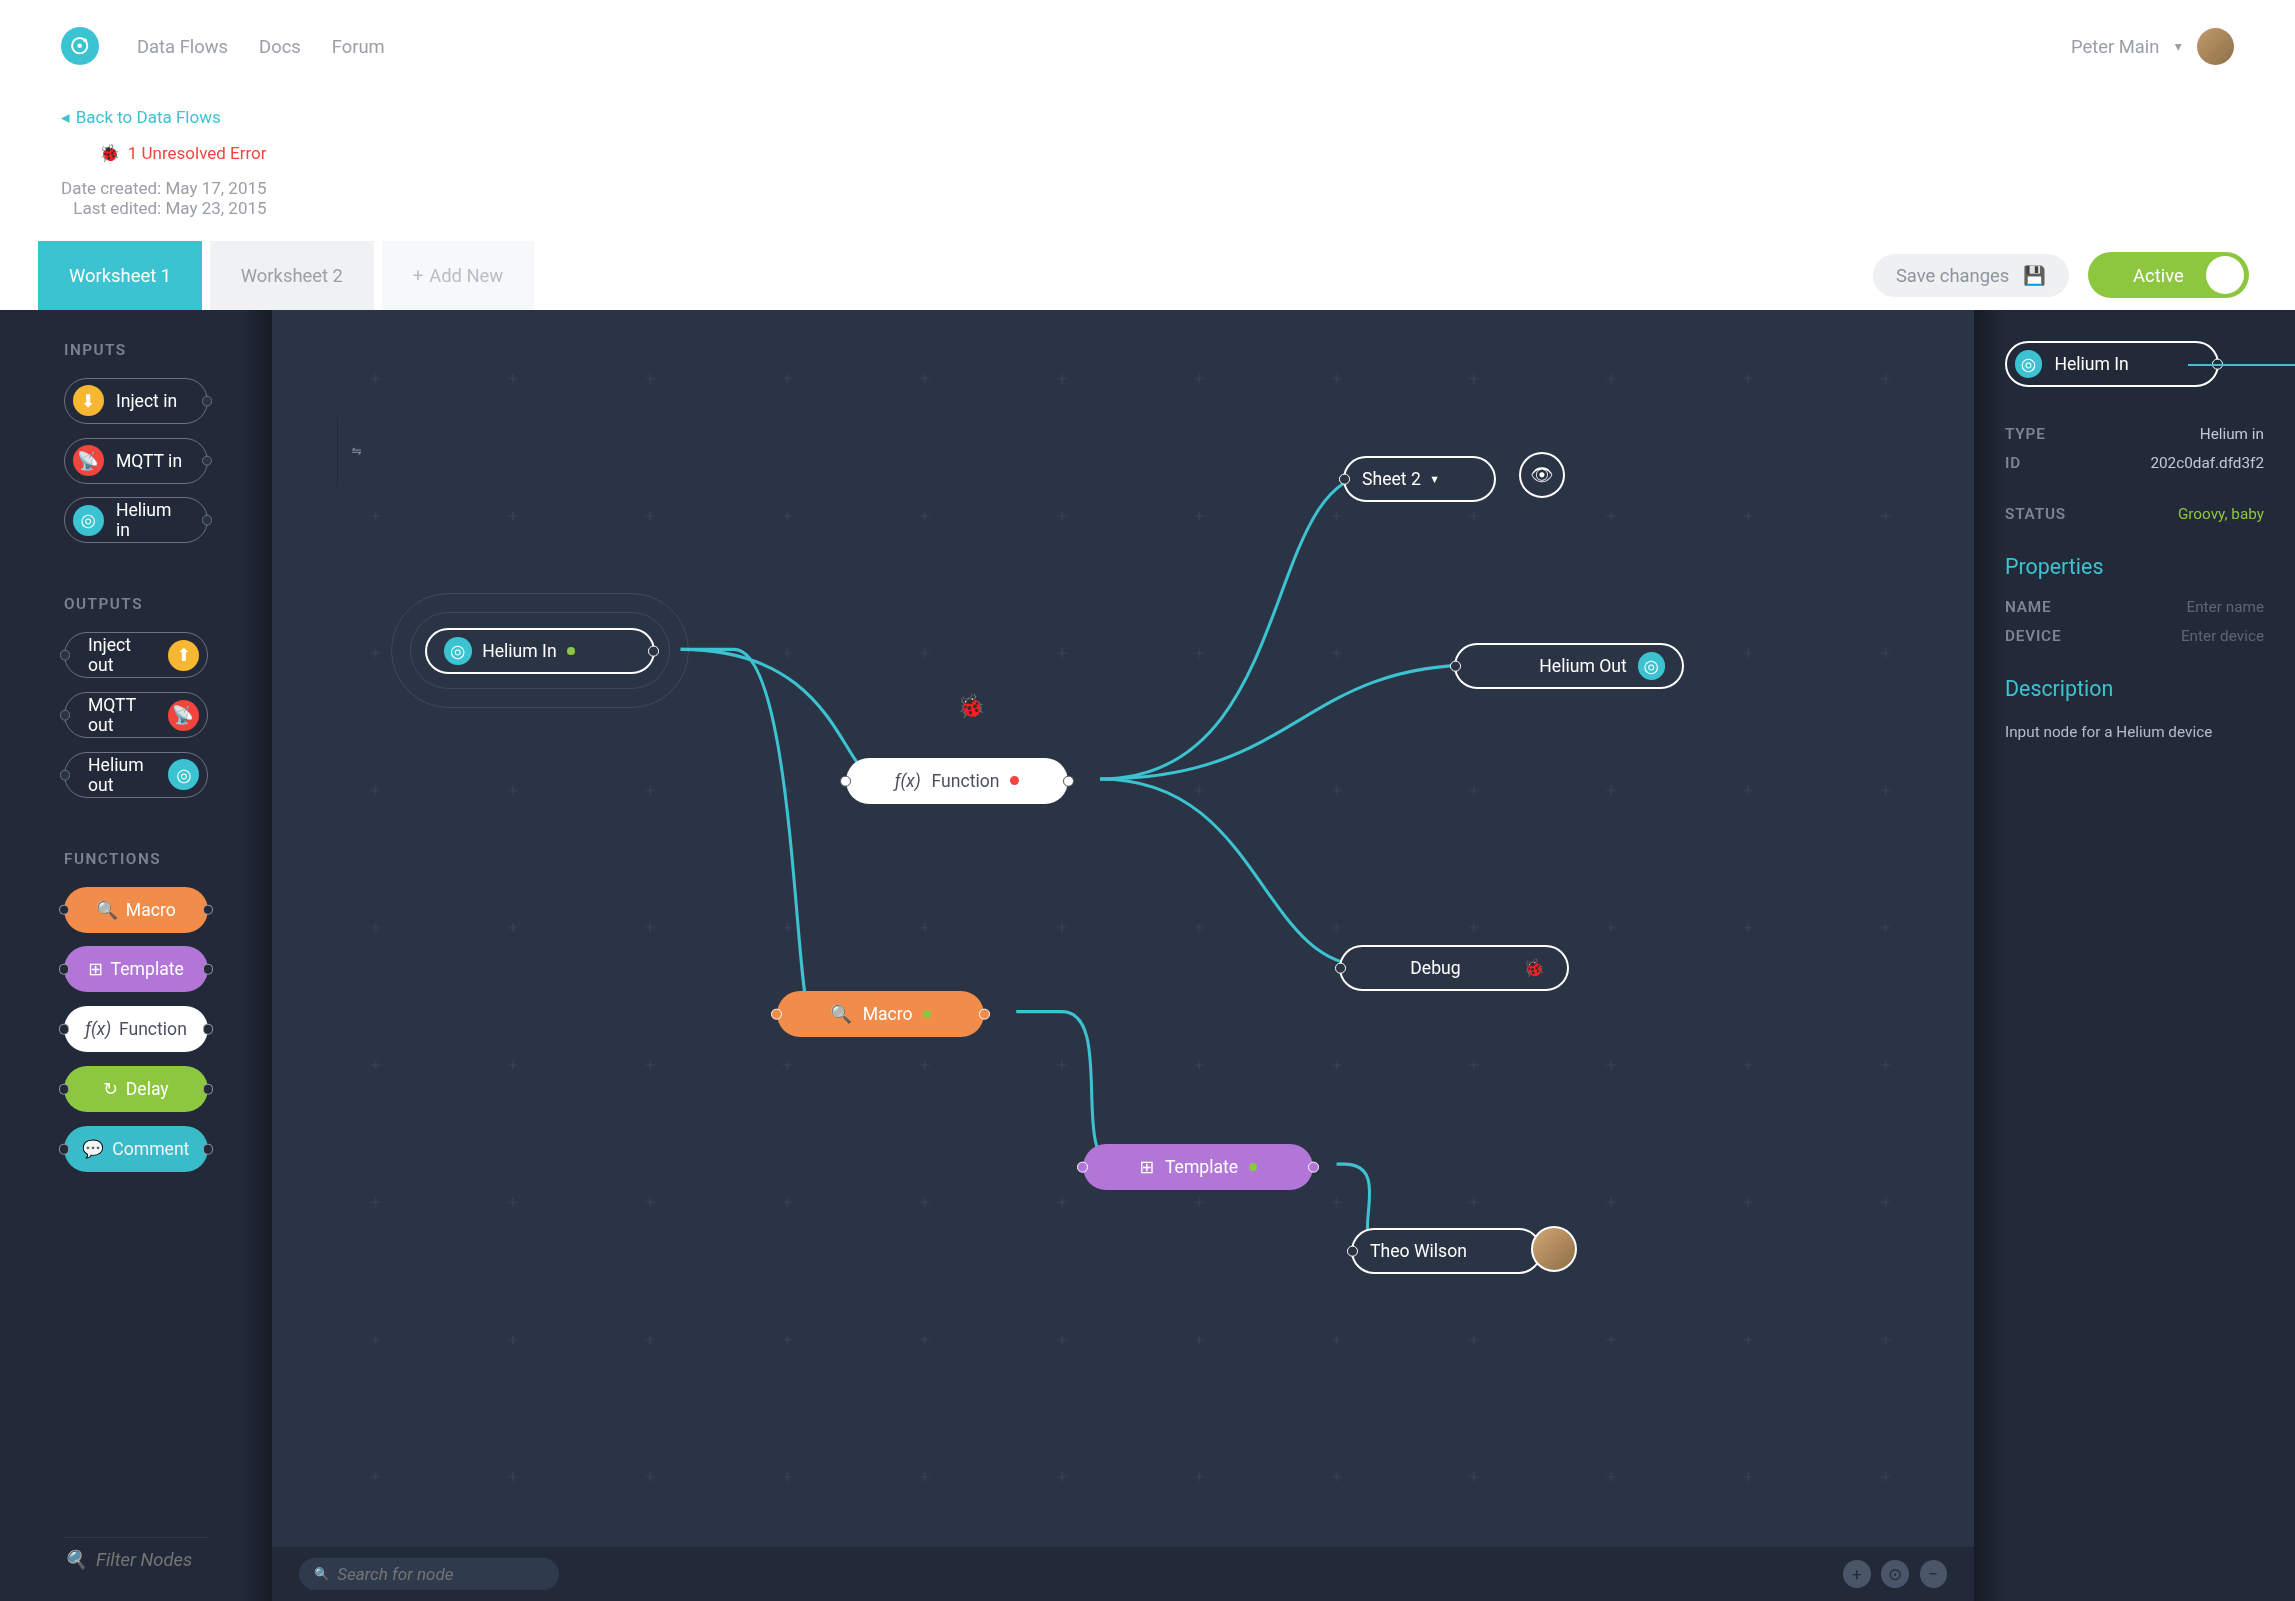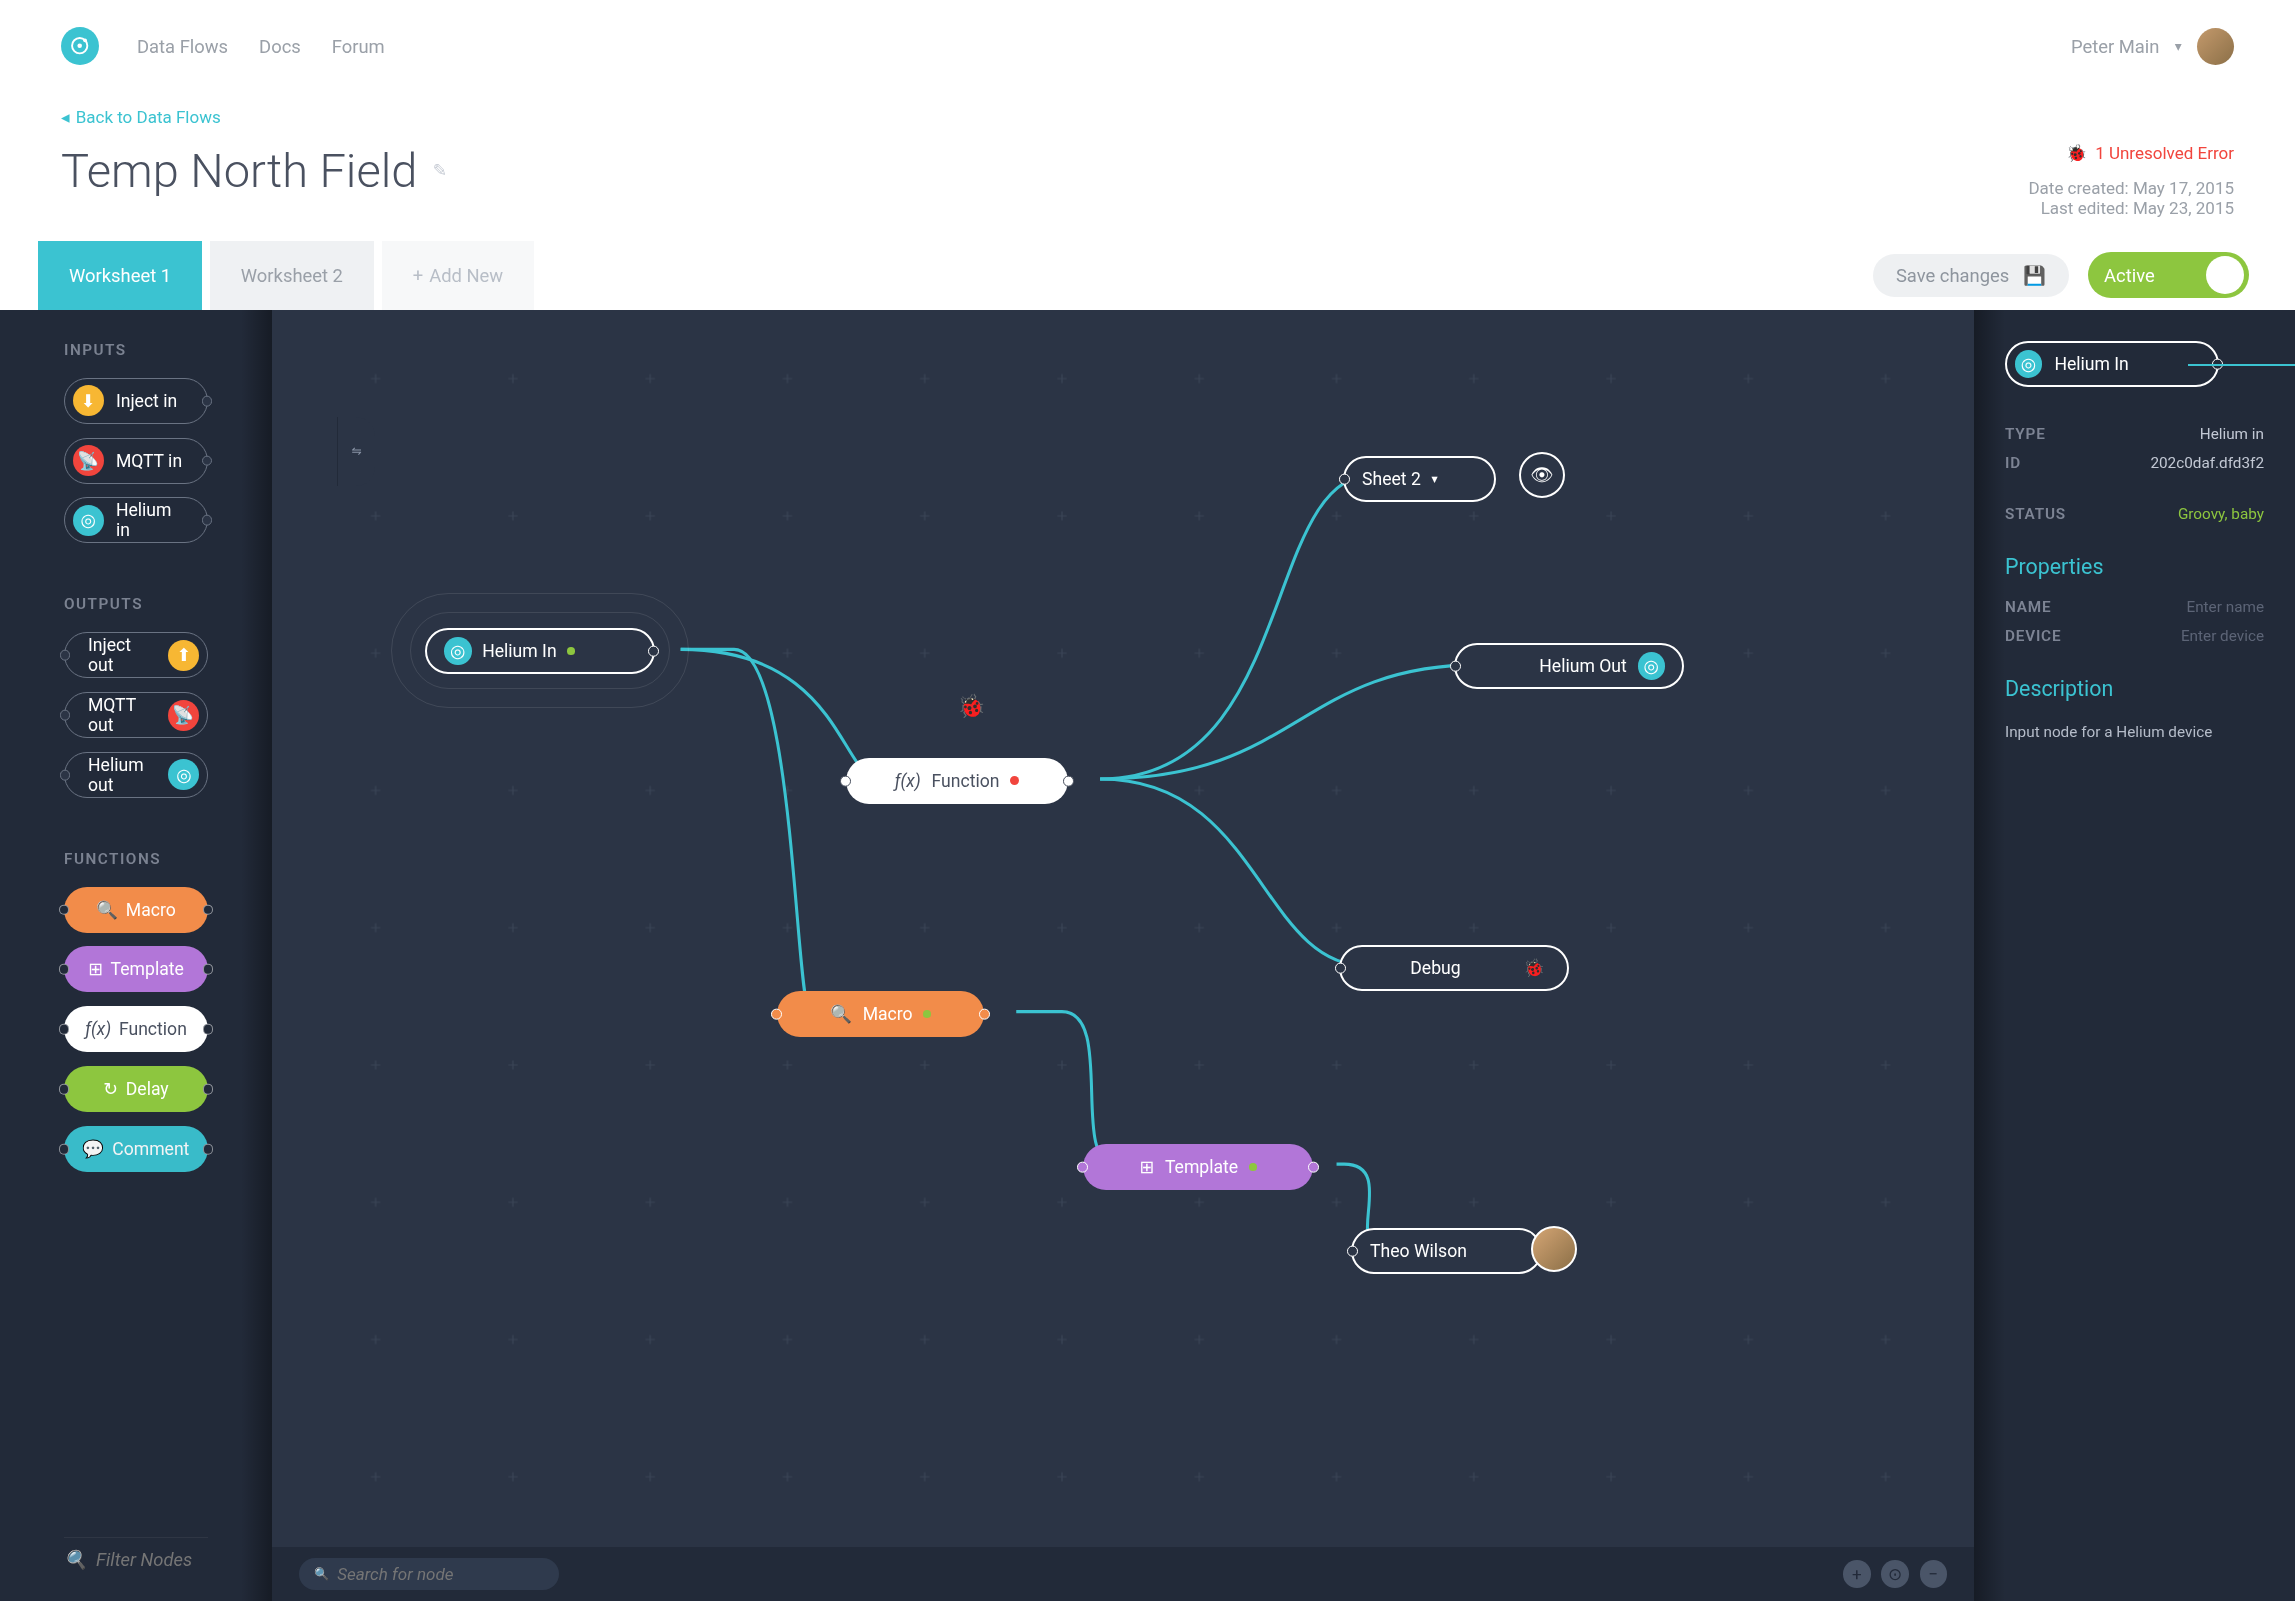--- a/index.html
+++ b/index.html
@@ -31,21 +31,21 @@
 
 .tabsrow{display:flex;align-items:center;justify-content:space-between;padding:0 46px 0 38px;height:69px}
 .tabs{display:flex;gap:7.7px}
 .tab{padding:0 31px;height:69px;display:flex;align-items:center;font-size:18.4px;color:#9aa0a8;background:#eff1f3;cursor:pointer;position:relative}
 .tab.active{background:#3bc3d1;color:#fff}
 .tab.active::after{content:"";position:absolute;bottom:-7.7px;left:50%;transform:translateX(-50%);border:7.7px solid transparent;border-top-color:#3bc3d1}
 .tab.add{background:#f7f8f9;color:#b8bec7}
 .tabs-right{display:flex;align-items:center;gap:19px}
 .save-btn{background:#eef0f2;color:#8e959e;padding:11px 23px;border-radius:31px;font-size:18.4px;display:flex;align-items:center;gap:13.8px;cursor:pointer}
 .toggle{width:161px;height:46px;border-radius:31px;background:#8dc63f;display:flex;align-items:center;padding:0 6.1px;position:relative;cursor:pointer}
-.toggle-label{color:#fff;font-size:18.4px;margin-left:10px}
+.toggle-label{color:#fff;font-size:18.4px;margin-left:39px}
 .toggle-knob{width:38px;height:38px;border-radius:50%;background:#fff;position:absolute;right:4.6px}
 
 
 .main{flex:1;display:flex;background:#2b3445;position:relative;overflow:hidden}
 
 
 .palette{width:272px;background:#222a39;padding:31px 64px;overflow:auto;position:relative;display:flex;flex-direction:column}
 .palette::after{content:"";position:absolute;top:0;bottom:0;right:0;width:31px;background:linear-gradient(90deg,rgba(0,0,0,0) 0%,rgba(0,0,0,0.35) 100%);pointer-events:none}
 .palette-section{margin-bottom:38px}
 .section-label{font-size:15.3px;letter-spacing:1.5px;color:#7b8291;font-weight:600;margin-bottom:19px}
@@ -149,24 +149,20 @@
     <div class="avatar"></div>
   </div>
 </div>
 
 <div class="header">
   <a class="backlink">
         <span>◂</span>
         <span>Back to Data Flows</span>
       </a>
   <div class="header-row">
-    <div class="title-row">
-      <h1 class="page-title">Temp North Field</h1>
-      <span class="edit-icon">✎</span>
-    </div>
     <div class="meta">
       <div class="error-badge">
         <span>🐞</span>
         <span>1 Unresolved Error</span>
       </div>
       <div class="meta-line">Date created: May 17, 2015</div>
       <div class="meta-line">Last edited: May 23, 2015</div>
     </div>
   </div>
 </div>

